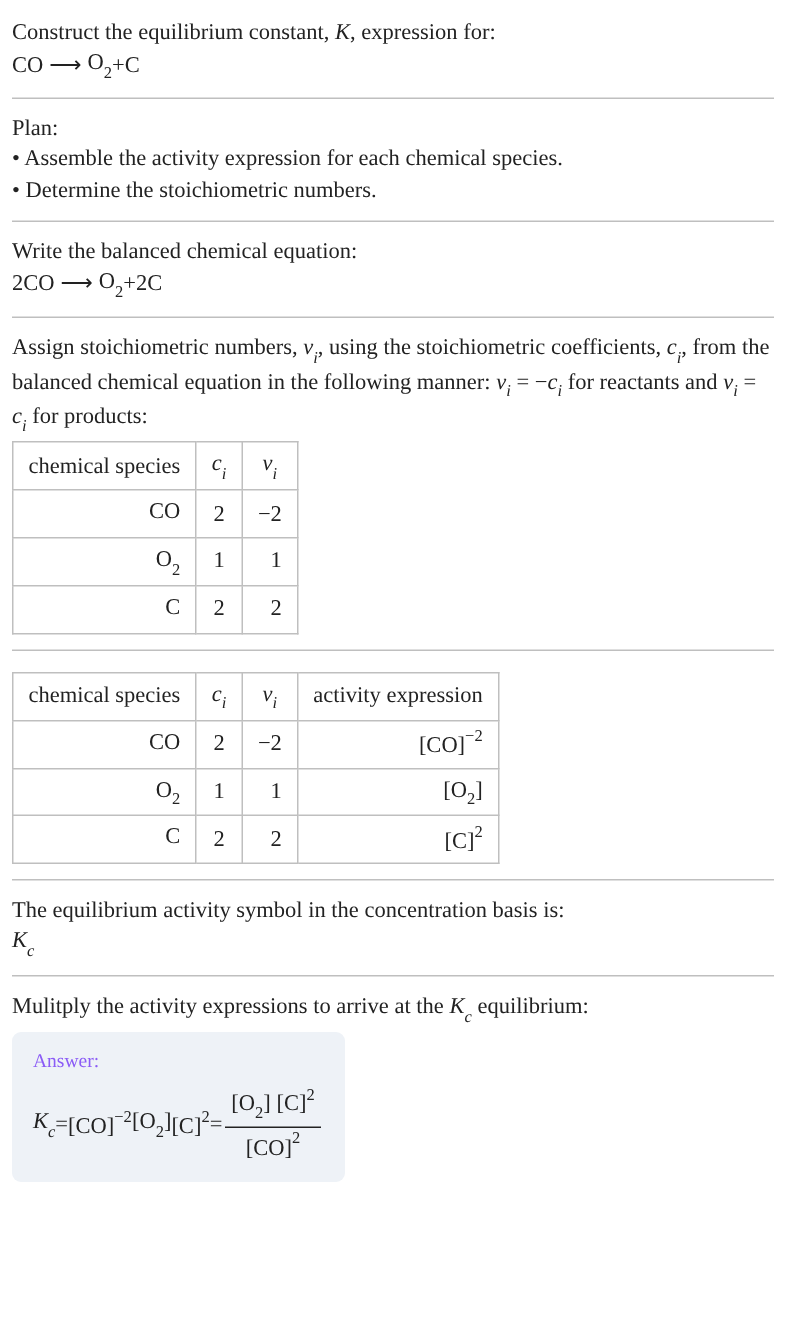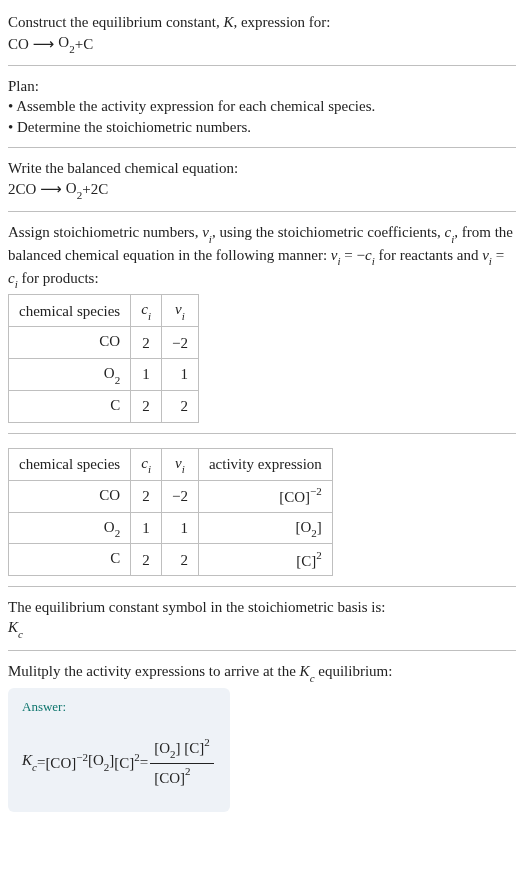--- a/index.html
+++ b/index.html
@@ -22,26 +22,26 @@
 td.center, th.center { text-align: center; }
 td.right, th.right { text-align: right; }
 .ital { font-style: italic; }
 .answerbox {
   display: inline-block;
   background: #eef2f7;
   border-radius: 6px;
   padding: 10px 14px 12px 14px;
   margin-top: 4px;
 }
-.answer-label { color: #0f766e; font-size: 13px; margin-bottom: 8px; font-family: Georgia, serif; }
+.answer-label { color: #8b5cf6; font-size: 13px; margin-bottom: 8px; font-family: Georgia, serif; }
 .frac {
   display: inline-block;
   vertical-align: middle;
-  text-align: left;
-  margin: 12px 2px;
+  text-align: center;
+  margin: 0 2px;
 }
 .frac .num { display: block; border-bottom: 1px solid #222; padding: 0 4px 2px 4px; }
 .frac .den { display: block; padding: 2px 4px 0 4px; }
 .eqline { display: flex; align-items: center; flex-wrap: wrap; }
 .kc-label { font-style: italic; }
 .plan-list { list-style: none; padding-left: 0; }
 .plan-list li::before { content: "• "; }
 </style>
 </head>
 <body>
@@ -145,21 +145,21 @@
       <td class="right">2</td>
       <td><span>[C]</span><span class="sup">2</span></td>
     </tr>
   </tbody>
     </table>
 </div>
 
 <hr>
 
 <div class="section">
-  <div>The equilibrium constant symbol in the stoichiometric basis is:</div>
+  <div>The equilibrium activity symbol in the concentration basis is:</div>
   <div>
     <span class="kc-label">K</span><span class="sub ital">c</span>
   </div>
 </div>
 
 <hr>
 
 <div class="section">
   <div>
     <span>Mulitply the activity expressions to arrive at the </span><span class="kc-label">K</span><span class="sub ital">c</span><span> equilibrium:</span>

